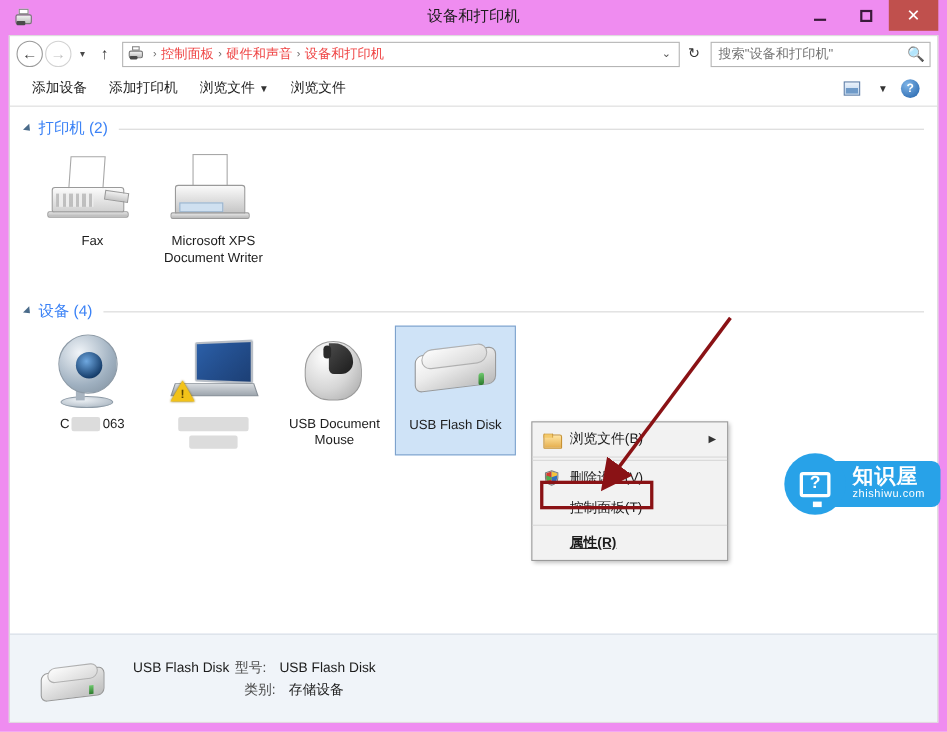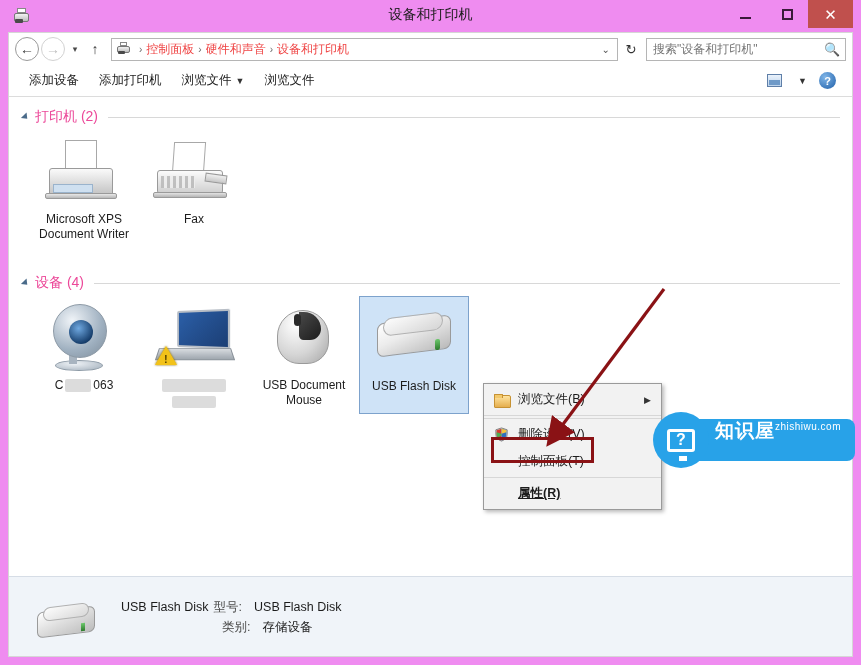--- a/index.html
+++ b/index.html
@@ -179,21 +179,21 @@
   .group-tri {
     width: 0; height: 0;
     border-left: 5px solid #4a6b8a;
     border-top: 4px solid transparent;
     border-bottom: 4px solid transparent;
     transform: rotate(45deg);
     margin-right: 7px;
     margin-left: 2px;
   }
   .group-title {
-    font-size: 14px; color: #ec4899;
+    font-size: 14px; color: #3b82f6;
     white-space: nowrap;
   }
   .group-rule {
     flex: 1; height: 1px; background: #d8d8d8; margin-left: 10px;
   }
   .tile-row { display: flex; padding-left: 8px; }
   .tile {
     width: 110px;
     display: flex; flex-direction: column; align-items: center;
     padding: 6px 4px 6px 4px;
@@ -379,21 +379,21 @@
   #wm-mon::after {
     content:''; position:absolute; left:9px; top:24px;
     width:8px; height:5px; background:#fff;
   }
   #wm-q { color:#fff; font-size:16px; font-weight:bold; line-height:1; }
   #wm-plate {
     background: #28a2e8;
     height: 42px; margin-left: -16px;
     padding: 2px 14px 2px 22px;
     border-radius: 0 8px 8px 0;
-    display:flex; flex-direction:row; justify-content:center;
+    display:flex; flex-direction:column; justify-content:center;
     z-index:1;
   }
   #wm-cn { color:#fff; font-size:19px; font-weight:bold; letter-spacing:1px; line-height:20px;}
   #wm-en { color:#fff; font-size:10px; letter-spacing:.5px; line-height:12px;}
 </style>
 </head>
 <body>
 
 <div id="window">
 
@@ -479,36 +479,36 @@
     <div id="content">
 
       <div class="group-header">
         <div class="group-tri"></div>
         <div class="group-title">打印机 (2)</div>
         <div class="group-rule"></div>
       </div>
       <div class="tile-row">
         <div class="tile">
           <div class="tile-icon">
-            <div class="xps-paper"></div>
-              <div class="xps-body"></div>
-            <div class="xps-out"></div>
-              <div class="xps-base"></div>
-          </div>
-          <div class="tile-label">Microsoft XPS Document Writer</div>
-        </div>
-        <div class="tile">
-          <div class="tile-icon">
             <div class="fax-paper"></div>
               <div class="fax-body"></div>
             <div class="fax-keys"></div>
               <div class="fax-tray"></div>
               <div class="fax-base"></div>
           </div>
           <div class="tile-label">Fax</div>
+        </div>
+        <div class="tile">
+          <div class="tile-icon">
+            <div class="xps-paper"></div>
+              <div class="xps-body"></div>
+            <div class="xps-out"></div>
+              <div class="xps-base"></div>
+          </div>
+          <div class="tile-label">Microsoft XPS Document Writer</div>
         </div>
       </div>
 
       <div class="group-header" style="margin-top:26px">
         <div class="group-tri"></div>
         <div class="group-title">设备 (4)</div>
         <div class="group-rule"></div>
       </div>
       <div class="tile-row">
 

